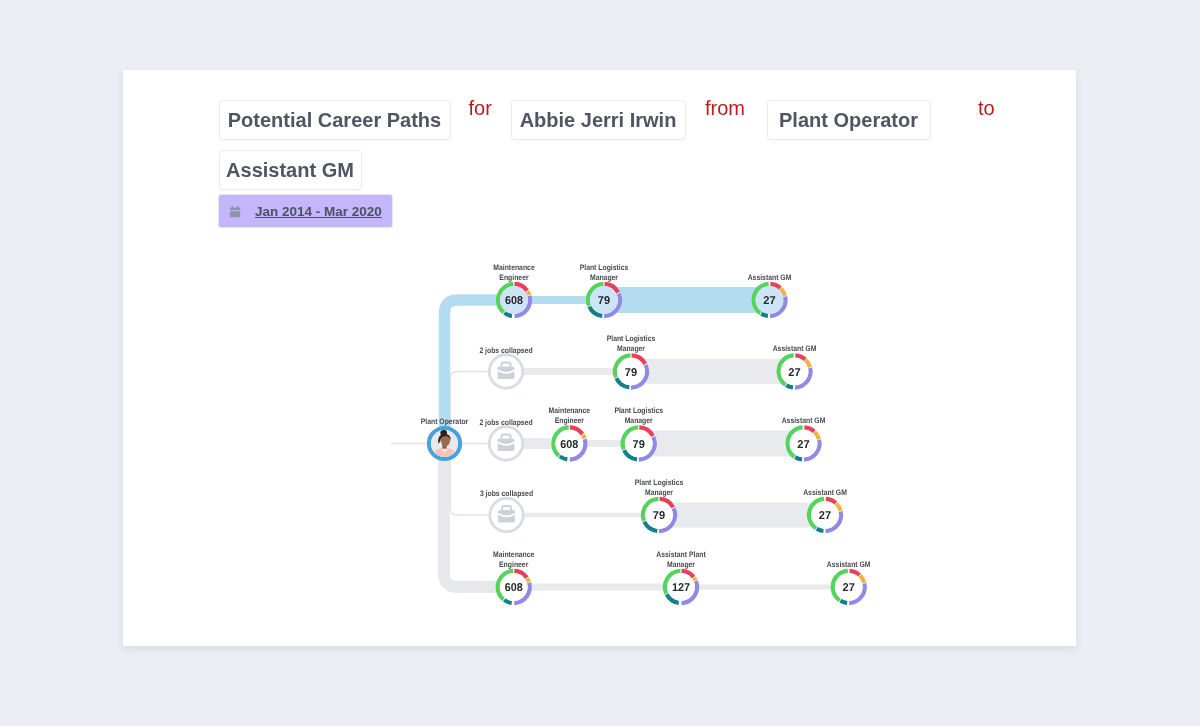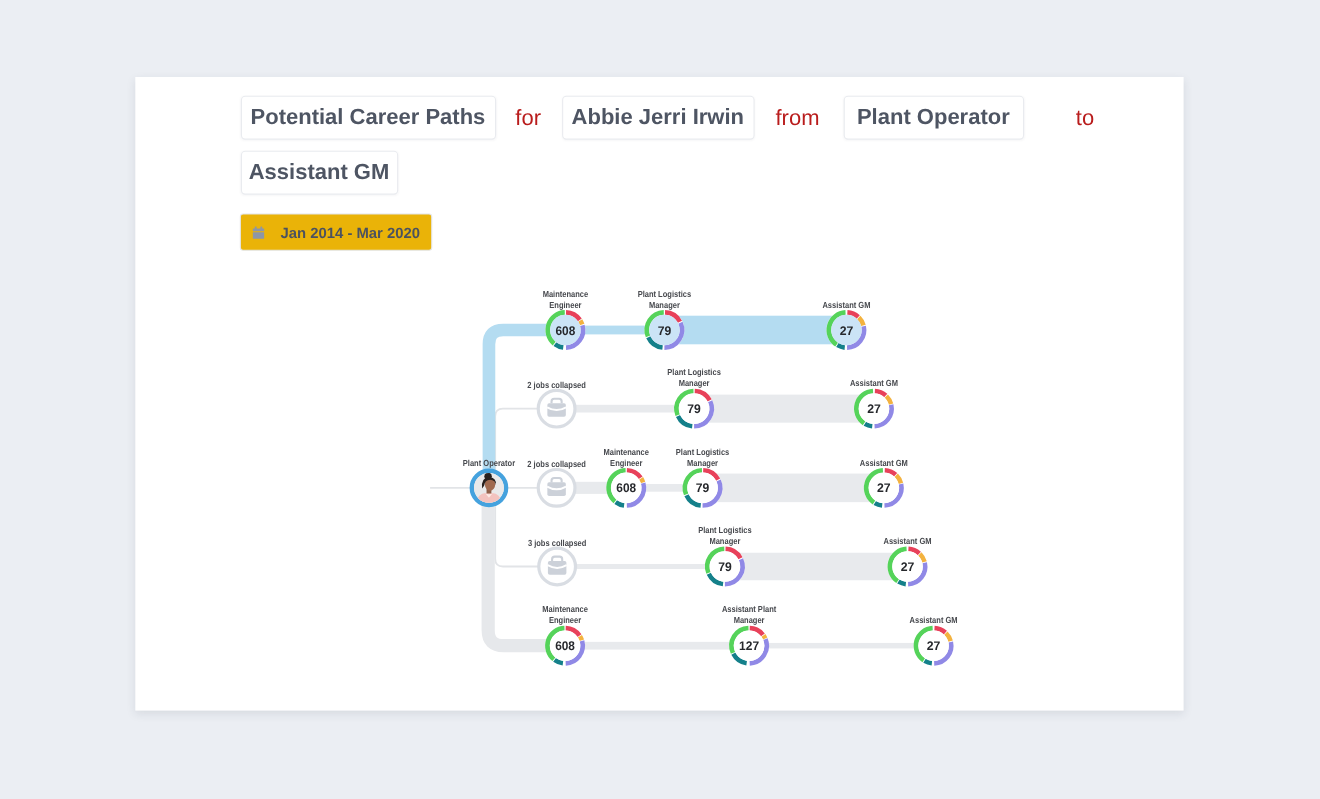--- a/index.html
+++ b/index.html
@@ -4,25 +4,25 @@
 <style>
   * { margin:0; padding:0; box-sizing:border-box; -webkit-font-smoothing:antialiased; }
   text { text-rendering:geometricPrecision; }
   html,body { width:1200px; height:726px; background:#ebeef3;
     font-family:"Liberation Sans", sans-serif; position:relative; overflow:hidden; }
   .card { position:absolute; left:123px; top:70px; width:953px; height:576px;
     background:#fff; box-shadow:0 3px 8px rgba(40,50,70,0.10); }
   .tag { position:absolute; height:40px; background:#fff; border:1px solid #e9ebef;
     border-radius:4px; display:flex; align-items:center; justify-content:center;
     font-size:20px; font-weight:700; color:#4e5563; white-space:nowrap;
-    box-shadow:0 1px 2px rgba(40,50,70,0.04); }
+    box-shadow:0 1px 2px rgba(40,50,70,0.04);margin-top:13px; }
   .lw { position:absolute; font-size:20px; color:#b91c1c; }
-  .chip { position:absolute; left:218px; top:194px; height:30px; background:#eab308;
+  .chip { position:absolute; left:218px; top:194px; height:30px; background:#c4b5fd;
     border:1px solid #e4e6ea; border-radius:3px; display:flex; align-items:center;
-    padding:16px 10px; font-size:13.5px; font-weight:700; color:#4b5260; }
+    padding:16px 10px; font-size:13.5px; font-weight:700; color:#4b5260;text-decoration:underline; }
   .chip svg { margin-right:14px; }
 </style>
 </head>
 <body>
 <div class="card"></div>
 <div class="tag" style="left:218.5px; top:87px; width:232px;">Potential Career Paths</div>
 <div class="lw" style="left:468.5px; top:97px;">for</div>
 <div class="tag" style="left:510.5px; top:87px; width:175px;text-align:center;">Abbie Jerri Irwin</div>
 <div class="lw" style="left:705px; top:97px;text-align:center;">from</div>
 <div class="tag" style="left:766.5px; top:87px; width:164px;">Plant Operator</div>

